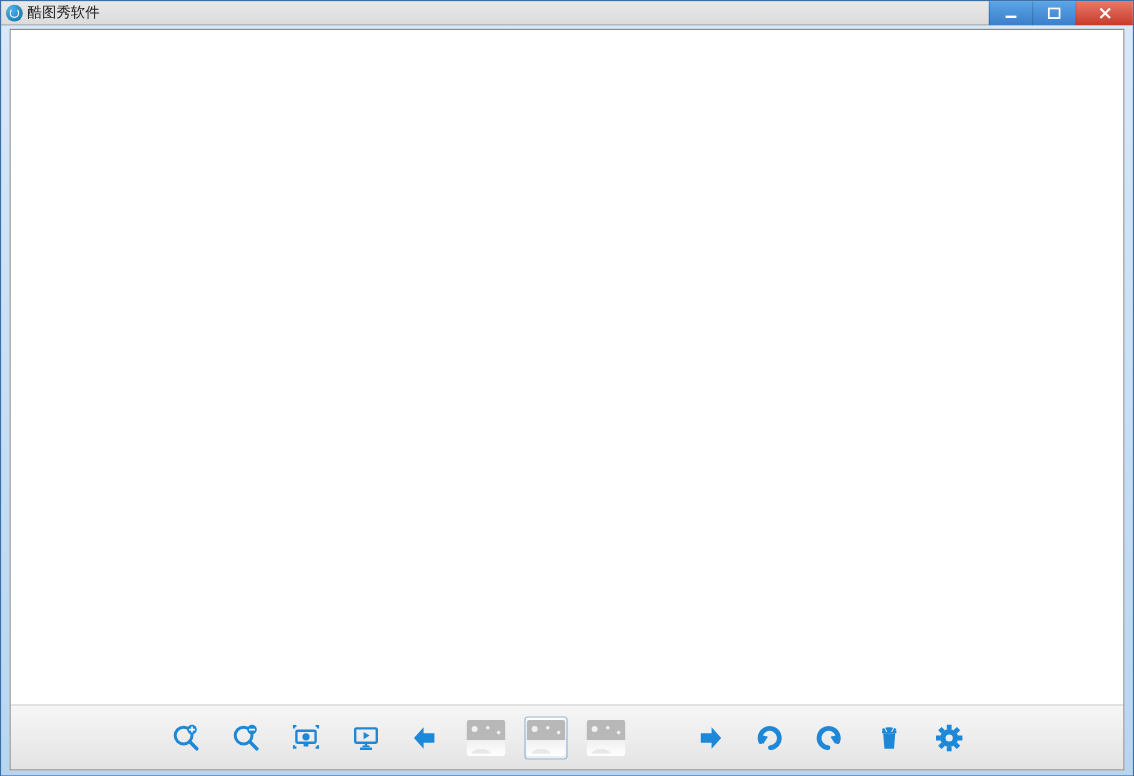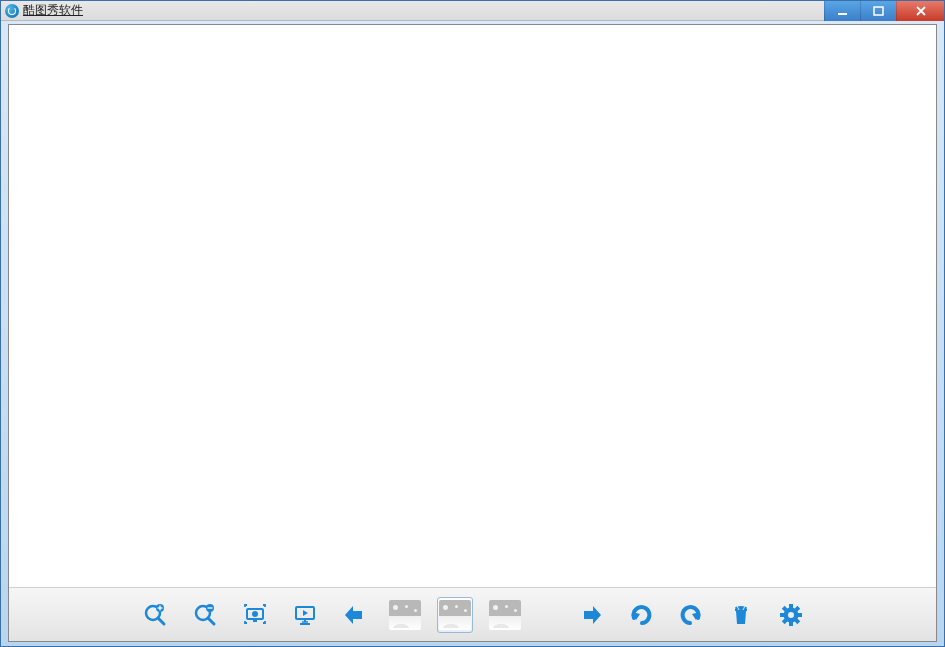--- a/index.html
+++ b/index.html
@@ -34,21 +34,20 @@
       display: flex;
       align-items: center;
       justify-content: center;
     }
 
     .app-icon::after { content:""; width:6px; height:6px; border:1.5px solid #fff; border-radius:50%; border-top-color:transparent; }
 
     .title-text {
       font-size: 12px;
       color: #222;
-      text-decoration: underline;
     }
 
     .window-controls {
       position: absolute;
       right: 0;
       top: 0;
       display: flex;
       height: 20px;
     }
 

